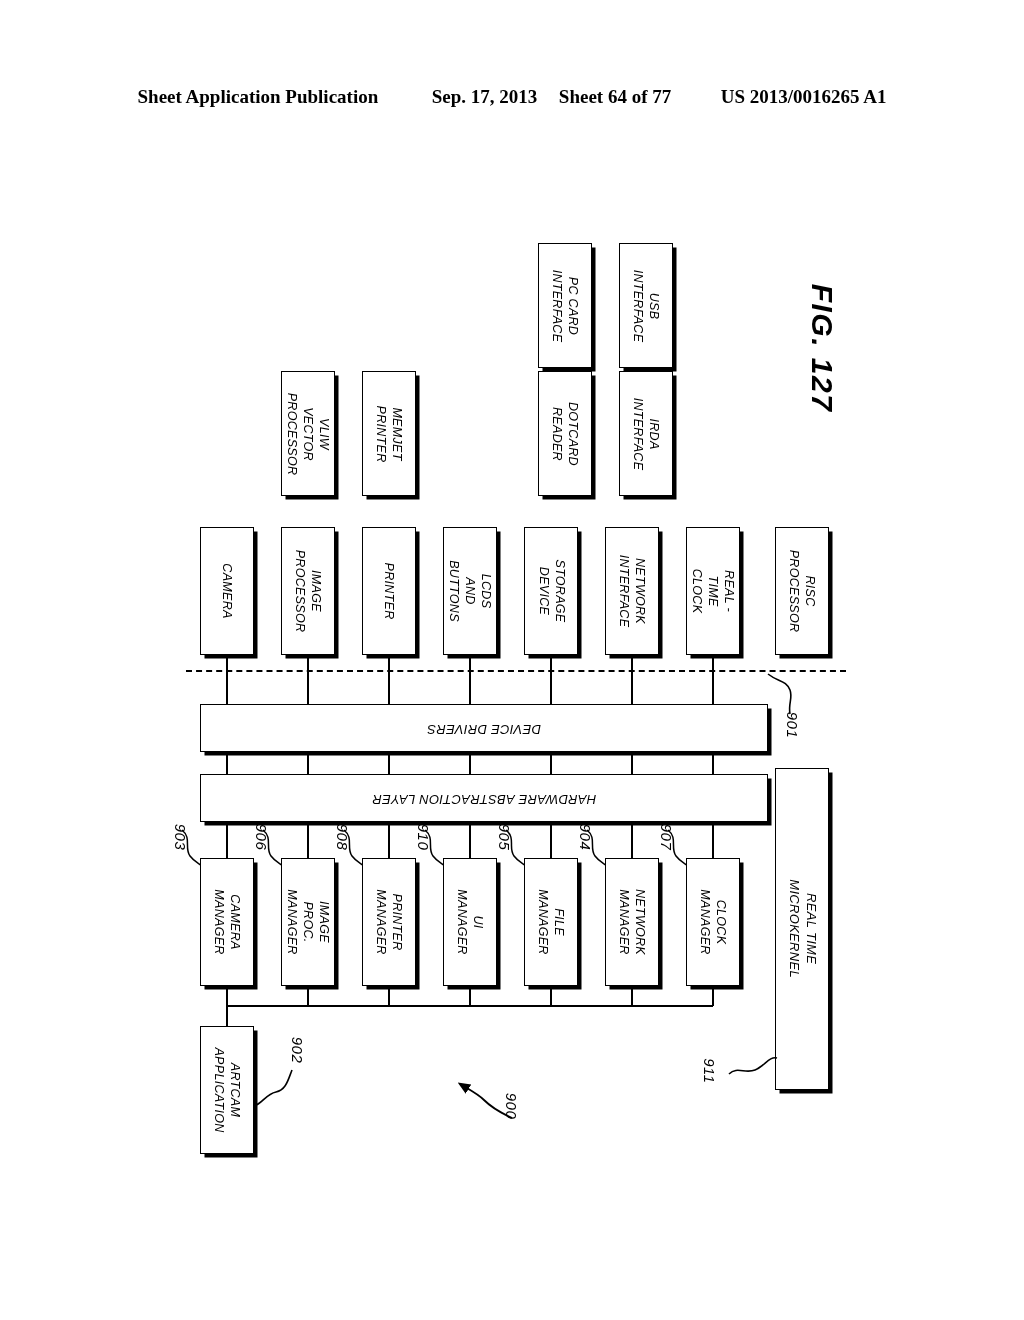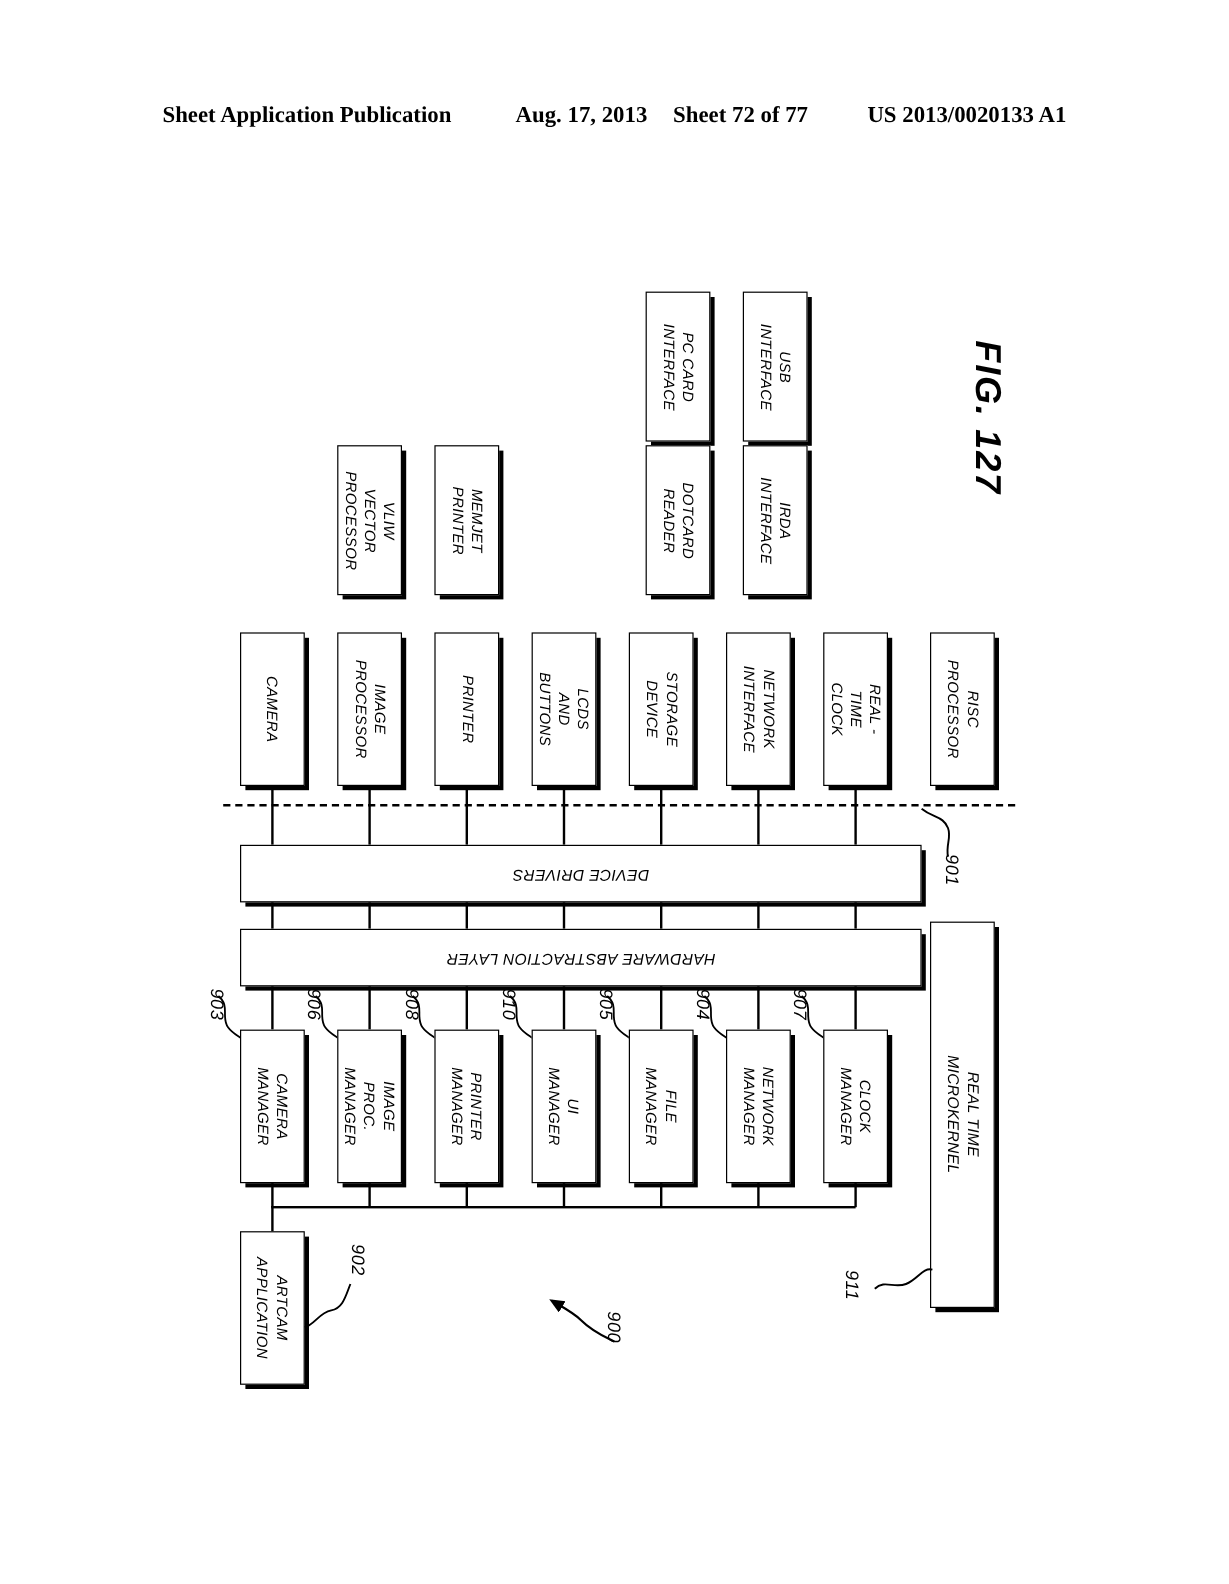--- a/index.html
+++ b/index.html
@@ -120,25 +120,25 @@
     white-space: nowrap;
     color: #000;
   }
 </style>
 </head>
 <body>
 
 <div id="page-header">
   <span class="hdr-seg">Sheet Application Publication</span>
   <span class="gap-a"></span>
-  <span class="hdr-seg">Aug. 17, 2013</span>
+  <span class="hdr-seg">Sep. 17, 2013</span>
   <span class="gap-b"></span>
-  <span class="hdr-seg">Sheet 72 of 77</span>
+  <span class="hdr-seg">Sheet 64 of 77</span>
   <span class="gap-c"></span>
-  <span class="hdr-seg">US 2013/0020133 A1</span>
+  <span class="hdr-seg">US 2013/0016265 A1</span>
 </div>
 
 <div id="diagram">
 
   <div id="fig-caption" style="left:742px; top:330px; width:160px; height:36px; line-height:36px; text-align:center;">FIG. 127</div>
 
   <div class="bx rot90" style="left:538px; top:243px; width:54px; height:125px;">
     <span class="lbl" style="width:122px;">PC CARD
 INTERFACE</span>
   </div>

